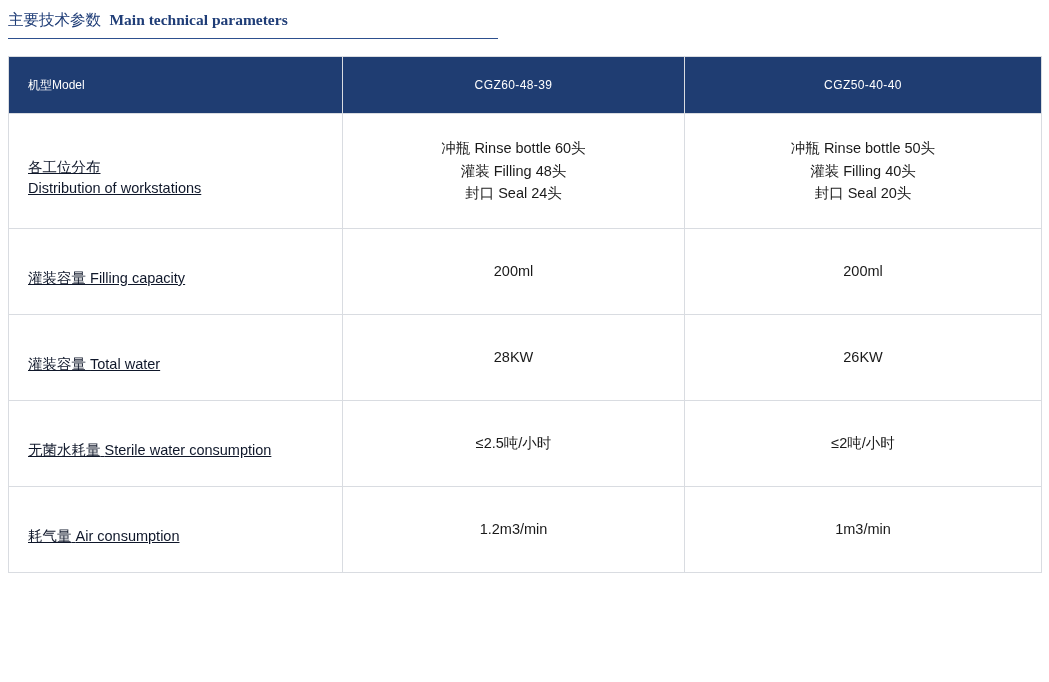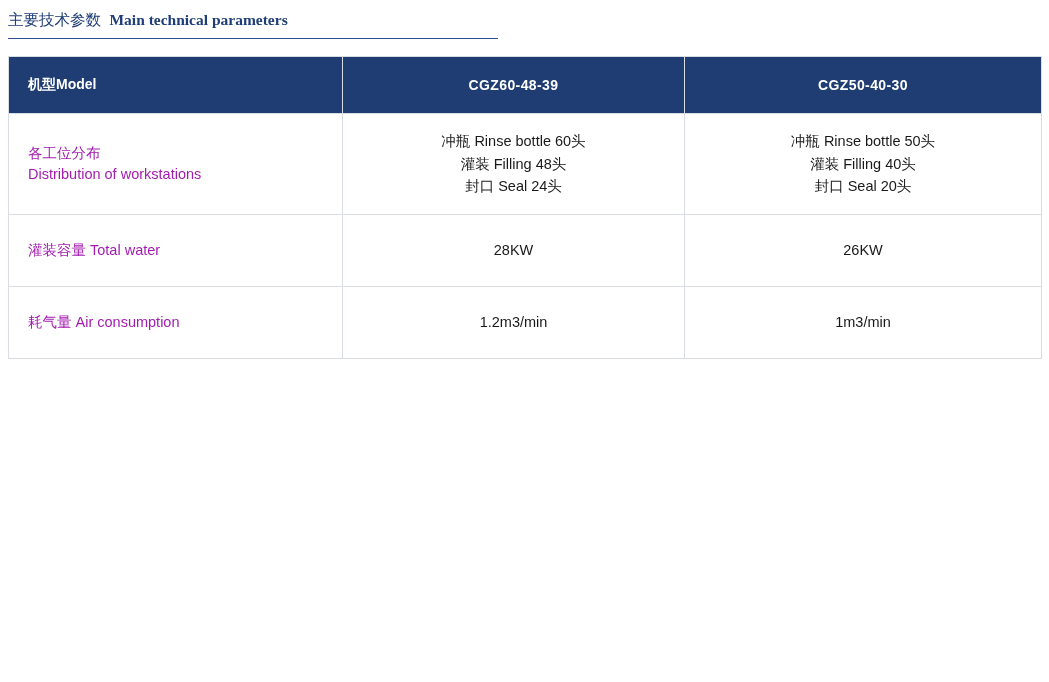--- a/index.html
+++ b/index.html
@@ -55,38 +55,39 @@
     table-layout: fixed;
   }
   table.spec th, table.spec td {
     border: 1px solid #d9dce1;
     vertical-align: middle;
   }
   thead th {
     background: #1f3d72;
     color: #ffffff;
     height: 54px;
-    font-weight: bold;
-    font-size: 14px;
+    font-weight: normal;
+    font-size: 12px;
     border: 1px solid #1f3d72;
   }
   thead th.h-label {
     text-align: left;
     padding-left: 19px;
   }
   thead th.h-model {
     text-align: center;
     letter-spacing: 0.4px;
   }
   tbody td.lbl {
     text-align: left;
-    padding: 10px 8px 10px 19px;
+    padding: 24px 8px 10px 19px;
     font-size: 14.5px;
     line-height: 1.45;
-    color: #a21caf;
+    color: #0f172a;
+    text-decoration: underline;
   }
   tbody td.val {
     text-align: center;
     font-size: 14.5px;
     line-height: 1.55;
     color: #1a1a1a;
     padding: 10px 4px;
   }
   tbody tr.multiline td { height: 80px; }
   tbody tr.single td { height: 51px; }
@@ -106,33 +107,43 @@
     <table class="spec">
       <colgroup>
         <col style="width:334px">
         <col style="width:342px">
         <col style="width:357px">
       </colgroup>
       <thead>
         <tr>
           <th class="h-label">机型Model</th>
           <th class="h-model">CGZ60-48-39</th>
-          <th class="h-model">CGZ50-40-30</th>
+          <th class="h-model">CGZ50-40-40</th>
         </tr>
       </thead>
       <tbody id="spec-body">
           <tr class="multiline">
             <td class="lbl"><span class="cn">各工位分布</span><br><span>Distribution of workstations</span></td>
             <td class="val">冲瓶 Rinse bottle 60头<br>灌装 Filling 48头<br>封口 Seal 24头</td>
             <td class="val">冲瓶 Rinse bottle 50头<br>灌装 Filling 40头<br>封口 Seal 20头</td>
           </tr>
           <tr class="single">
+            <td class="lbl"><span class="cn">灌装容量</span> <span>Filling capacity</span></td>
+            <td class="val">200ml</td>
+            <td class="val">200ml</td>
+          </tr>
+          <tr class="single">
             <td class="lbl"><span class="cn">灌装容量</span> <span>Total water</span></td>
             <td class="val">28KW</td>
             <td class="val">26KW</td>
+          </tr>
+          <tr class="single">
+            <td class="lbl"><span class="cn">无菌水耗量</span> <span>Sterile water consumption</span></td>
+            <td class="val">≤2.5吨/小时</td>
+            <td class="val">≤2吨/小时</td>
           </tr>
           <tr class="single">
             <td class="lbl"><span class="cn">耗气量</span> <span>Air consumption</span></td>
             <td class="val">1.2m3/min</td>
             <td class="val">1m3/min</td>
           </tr>
         </tbody>
     </table>
   </div>
 

